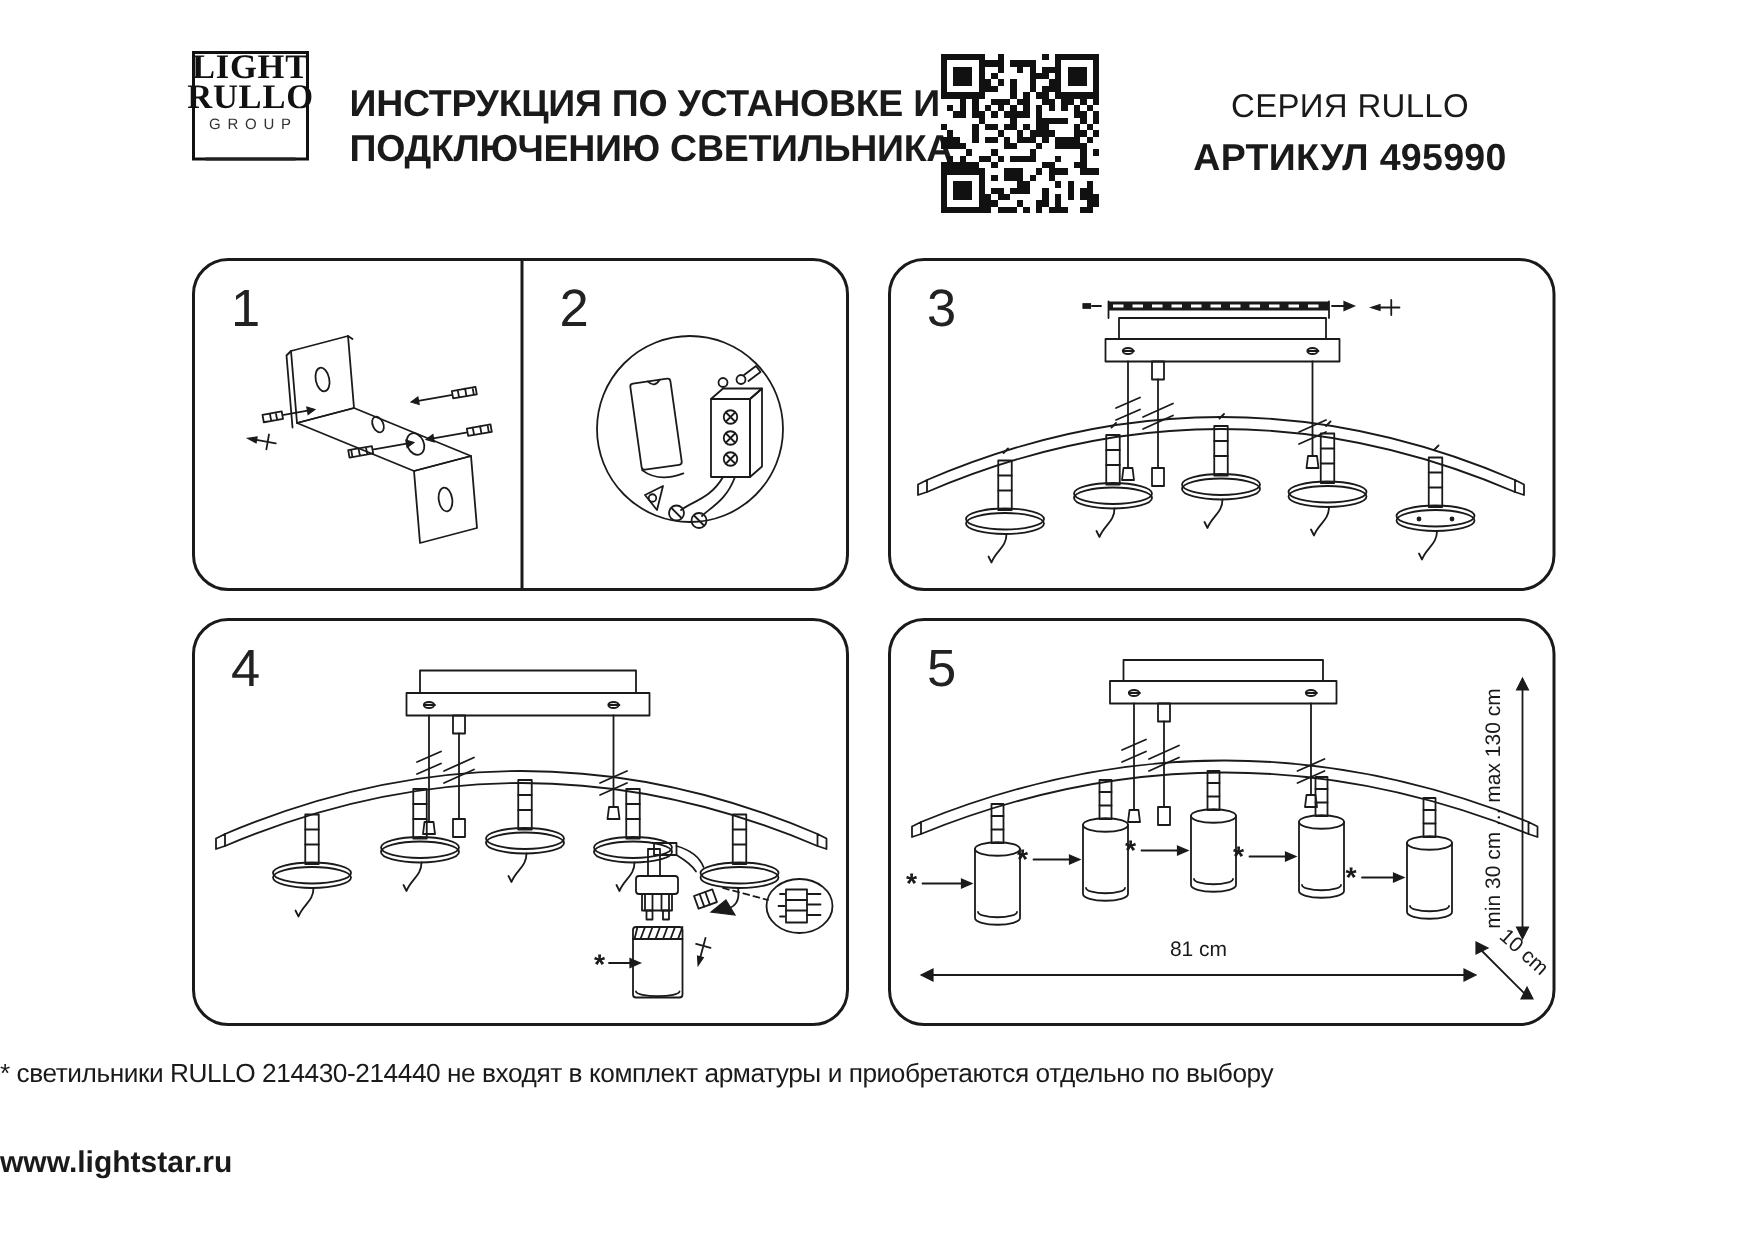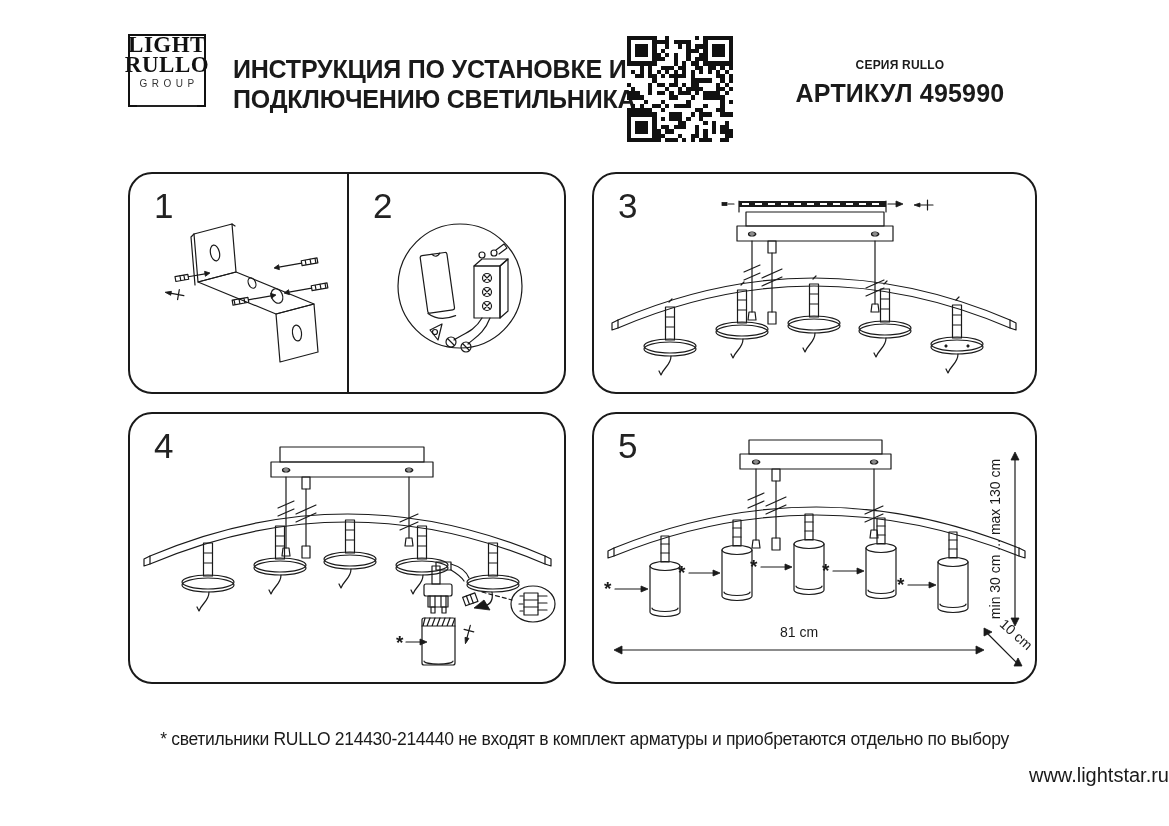--- a/index.html
+++ b/index.html
@@ -16,43 +16,43 @@
   .flag{width:58px;height:9px;border:1px solid #222;display:flex;}
   .flag>div{flex:1;}
   .f-green{background:var(--flag-green,#3d7a3d);}
   .f-white{background:var(--flag-white,#fff);}
   .f-red{background:var(--flag-red,#9e2b25);}
 
   .title{position:absolute;left:233px;top:54px;font-size:25px;font-weight:bold;
          line-height:30px;letter-spacing:-.2px;}
   .qr{position:absolute;left:627px;top:36px;width:106px;height:106px;}
   .hdr-right{position:absolute;left:755px;top:58px;width:290px;text-align:center;}
-  .series{font-size:12px;font-weight:bold;letter-spacing:.2px;text-align:center;}
+  .series{font-size:22px;font-weight:normal;letter-spacing:.2px;text-align:center;}
   .article{font-size:25px;font-weight:bold;margin-top:7px;letter-spacing:.2px;}
 
   
   .panel{position:absolute;border:2px solid #1a1a1a;border-radius:24px;background:#fff;box-sizing:border-box;}
   #panel12{left:128px;top:172px;width:438px;height:222px;}
   #panel3 {left:592px;top:172px;width:445px;height:222px;}
   #panel4 {left:128px;top:412px;width:438px;height:272px;}
   #panel5 {left:592px;top:412px;width:445px;height:272px;}
   .divider{position:absolute;left:217px;top:0;width:2px;height:100%;background:#1a1a1a;}
   .step-num{position:absolute;font-size:35px;color:#222;top:12px;left:24px;}
   .step-num.n2{left:243px;}
   .panel svg{position:absolute;left:0;top:0;}
   .ln{stroke:#1a1a1a;fill:none;stroke-width:1.2;stroke-linecap:round;stroke-linejoin:round;}
   .lnf{stroke:#1a1a1a;fill:#1a1a1a;stroke-width:.8;}
   .dim-txt{font-family:"Liberation Sans",sans-serif;font-size:14px;fill:#1a1a1a;}
   .ast{font-family:"Liberation Sans",sans-serif;font-size:19px;font-weight:bold;fill:#1a1a1a;}
 
   
-  .note{position:absolute;left:0;top:705px;width:100%;text-align:center;
-        font-size:17.5px;letter-spacing:-.3px;margin-top:24px;}
-  .site{position:absolute;left:0;top:764px;width:100%;text-align:right;
-        font-size:20px;font-weight:normal;}
+  .note{position:absolute;left:0;top:705px;width:100%;text-align:left;
+        font-size:17.5px;letter-spacing:-.3px;}
+  .site{position:absolute;left:0;top:764px;width:100%;text-align:left;
+        font-size:20px;font-weight:bold;}
 </style>
 </head>
 <body>
 
 <div id="page">
 
   <div class="logo-box">
     <div class="logo-word">LIGHT</div>
     <div class="logo-word">RULLO</div>
     <div class="logo-group">GROUP</div>

